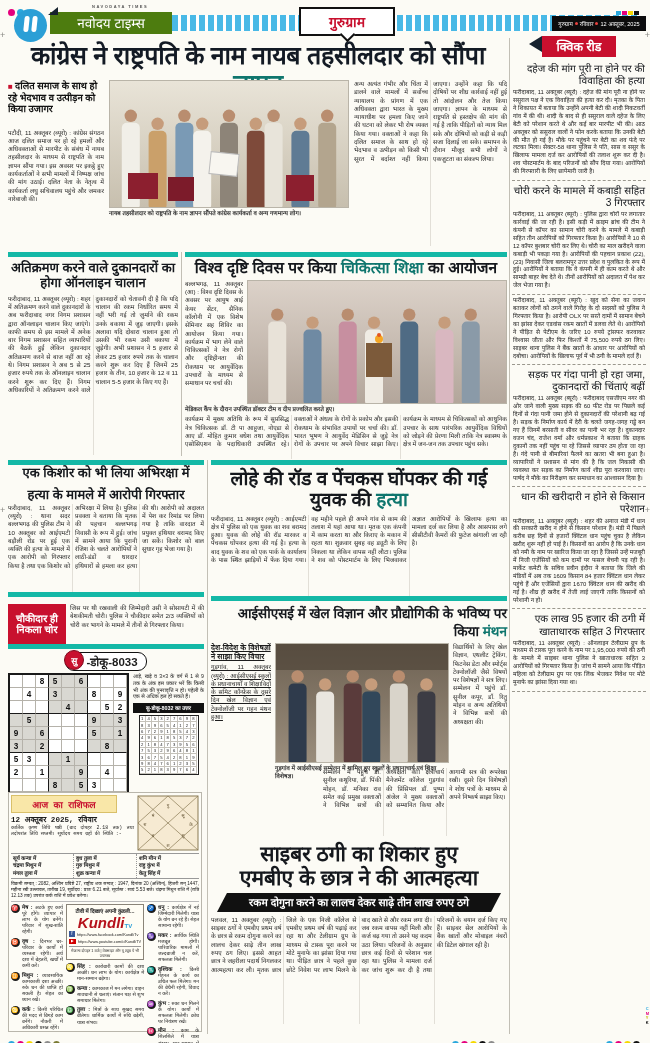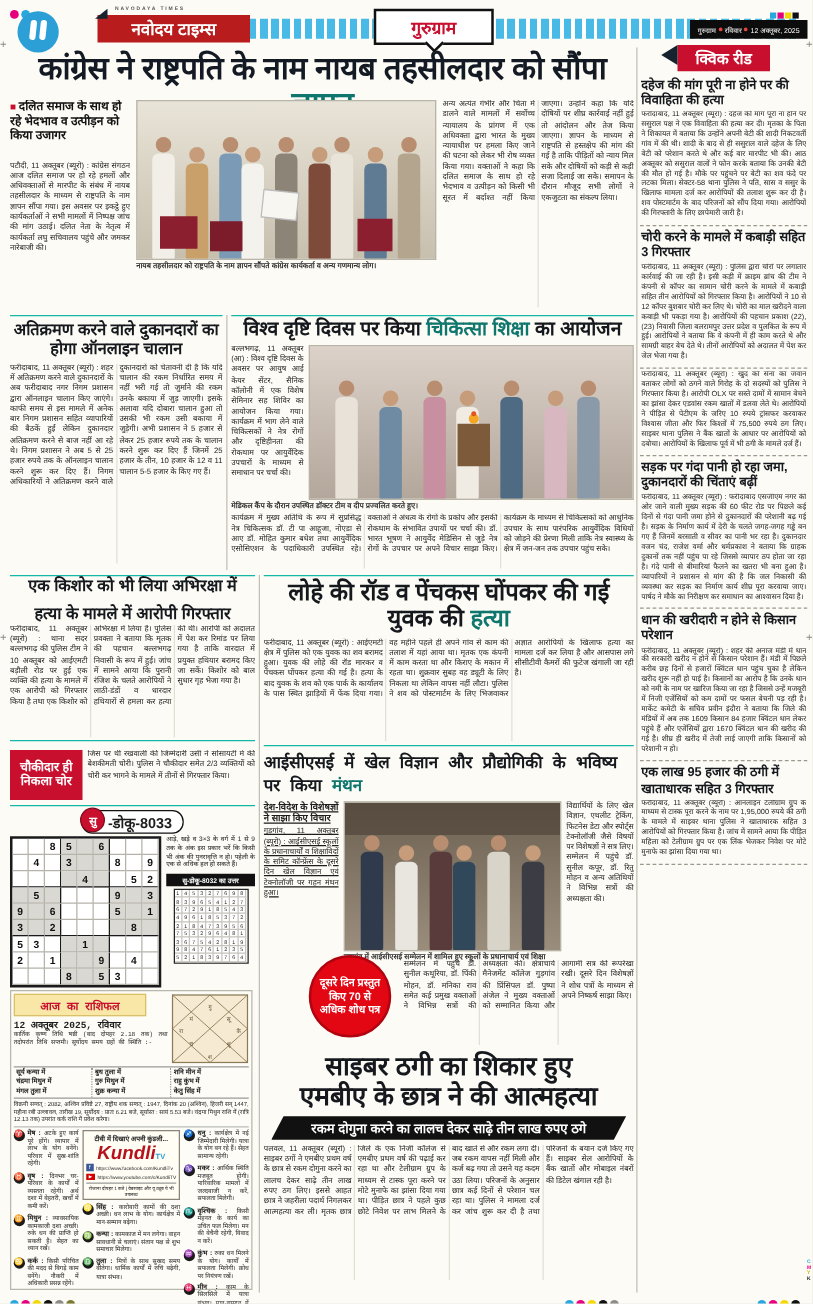--- a/index.html
+++ b/index.html
@@ -5,31 +5,31 @@
   html,body{margin:0;padding:0;background:#e9e7e0;}
   .page{position:relative;width:650px;height:1043px;margin:0 auto;background:#fcfbf5;
         font-family:"Liberation Sans",sans-serif;color:#1d1d1d;overflow:hidden;}
   .abs{position:absolute;}
   h1,h2,h3,p{margin:0;padding:0;}
   .bt{font-size:6.2px;line-height:1.34;text-align:justify;color:#222;overflow:hidden;}
   .cols2{column-count:2;column-gap:5px;column-rule:1px solid #e2dfd7;}
   .cols3{column-count:3;column-gap:5px;column-rule:1px solid #e2dfd7;}
   .cols4{column-count:4;column-gap:5px;column-rule:1px solid #e2dfd7;}
   .acc{color:#0f766e;}
-  .sep-top{border-top:1px solid #14b8a6;}
+  .sep-top{border-top:5px solid #14b8a6;}
   .vline{position:absolute;width:1px;background:#c2bfb5;}
   
   .logo-circle{position:absolute;left:14px;top:9px;width:33px;height:33px;border-radius:50%;
     background:#2b9fd6;}
   .logo-circle i{position:absolute;top:7px;width:5px;height:16px;background:#fff;border-radius:3px;}
   .logo-circle i:first-child{left:10px;transform:rotate(6deg);}
   .logo-circle i:last-child{left:18px;transform:rotate(6deg);}
   .brand-en{position:absolute;left:92px;top:4px;font-size:4px;letter-spacing:1.5px;color:#555;font-weight:bold;}
-  .brand-box{position:absolute;left:50px;top:12px;width:122px;height:22px;background:#b91c1c;color:#fff;
-    font-weight:bold;font-size:13.5px;display:flex;align-items:center;justify-content:center;margin-left:28px;}
+  .brand-box{position:absolute;left:50px;top:12px;width:122px;height:22px;background:#4d7c0f;color:#fff;
+    font-weight:normal;font-size:13.5px;display:flex;align-items:center;justify-content:center;}
   .brand-box::before{content:"";position:absolute;left:-2px;top:-5px;border-bottom:8px solid #16222e;
     border-left:10px solid transparent;}
   .stripes{position:absolute;left:172px;top:15px;width:468px;height:16px;
     background:repeating-linear-gradient(90deg,#49b9e6 0 6px,#fff 6px 9px);}
   .edition-badge{position:absolute;left:299px;top:7px;width:92px;height:25px;background:#fff;
     border:2px solid #111;color:#c8102e;font-weight:bold;font-size:14px;display:flex;align-items:center;
     justify-content:center;z-index:3;}
   .badge-tail{position:absolute;left:50%;bottom:-6px;width:9px;height:9px;margin-left:-5px;background:#fff;
     border-right:2px solid #111;border-bottom:2px solid #111;transform:rotate(45deg);}
   .dateline{position:absolute;left:552px;top:16px;width:94px;height:15px;background:#0c0c0c;color:#fff;
@@ -100,21 +100,21 @@
   .ribbon{background:#111;color:#fff;font-weight:800;font-size:10.5px;text-align:center;padding:2.5px 0;
     clip-path:polygon(3.5% 0,100% 0,96.5% 100%,0 100%);}
   
   .qr{position:absolute;left:512px;top:36px;width:134px;height:998px;overflow:hidden;}
   .qr-headwrap{position:relative;display:flex;justify-content:center;margin-bottom:2px;}
   .qr-head{position:relative;background:#c8102e;color:#fff;font-weight:800;font-size:12.5px;
     padding:2px 14px;}
   .qr-head::before{content:"";position:absolute;left:-13px;top:0px;border-top:8px solid transparent;
     border-bottom:8px solid transparent;border-right:13px solid #16222e;}
   .qr article{border-bottom:1px dashed #9b988e;padding:2px 1px 4px;}
-  .qr h3{font-size:10.2px;font-weight:700;text-align:left;line-height:1.18;margin:2px 0 2px;color:#15181d;}
+  .qr h3{font-size:10.2px;font-weight:400;text-align:right;line-height:1.18;margin:2px 0 2px;color:#15181d;}
   .qr .bt{font-size:5.9px;}
   
   .dot{display:inline-block;width:7px;height:7px;border-radius:50%;margin-right:2px;}
   .sqm{display:inline-block;width:5px;height:5px;margin-right:1px;}
   .plus{position:absolute;color:#8a8a85;font-size:9px;}
   .cmyk{position:absolute;right:1px;bottom:18px;display:flex;flex-direction:column;font-size:4px;font-weight:bold;line-height:1.1;}
 </style>
 </head>
 <body>
 
@@ -533,21 +533,21 @@
           </div>
           <div class="z-item">
             <div class="z-ic">♓</div>
             <div class="z-tx"><span class="z-nm">मीन : </span>काम के सिलसिले में यात्रा संभव। मान-सम्मान में वृद्धि होगी। कामकाज की चिंता रहेगी।</div>
           </div>
         </div>
       </div>
   </section>
 
   <section class="abs sep-top" style="left:211px;top:596px;width:296px;height:170px;">
-    <h2 style="font-size:13.5px;font-weight:800;text-align:left;padding:3px 0 3px;color:#15181d;font-family:Liberation Mono, monospace;"><span>आईसीएसई में खेल विज्ञान और प्रौद्योगिकी के भविष्य पर किया</span> <span class="acc">मंथन</span></h2>
+    <h2 style="font-size:13.5px;font-weight:800;text-align:right;padding:3px 0 3px;color:#15181d;"><span>आईसीएसई में खेल विज्ञान और प्रौद्योगिकी के भविष्य पर किया</span> <span class="acc">मंथन</span></h2>
     <div style="display:flex;gap:4px;">
       <div style="flex:0 0 60px;text-decoration:underline;">
         <p style="font-size:7.6px;font-weight:bold;line-height:1.2;margin-bottom:2px;">देश-विदेश के विशेषज्ञों ने साझा किए विचार</p>
         <p class="bt" style="height:96px;">गुड़गांव, 11 अक्तूबर (ब्यूरो) : आईसीएसई स्कूलों के प्रधानाचार्यों व शिक्षाविदों के समिट कॉन्फ्रेंस के दूसरे दिन खेल विज्ञान एवं टेक्नोलॉजी पर गहन मंथन हुआ।</p>
       </div>
       <div style="flex:0 0 172px;">
         <div class="photo" id="photo-icse" style="width:172px;height:118px;"><svg width="172" height="118" viewBox="0 0 172 118" preserveAspectRatio="none">
               <defs>
                 <linearGradient id="g172" x1="0" y1="0" x2="0" y2="1">
                   <stop offset="0" stop-color="#6d6152"></stop>
@@ -569,21 +569,20 @@
               <circle cx="150.42857142857144" cy="40.4" r="6.2" fill="#c69c7b"></circle>
               <rect x="0" y="0" width="172" height="26" fill="#4a4033" opacity="0.6"></rect>
             </svg></div>
         <p class="cap">गुड़गांव में आईसीएसई सम्मेलन में शामिल हुए स्कूलों के प्रधानाचार्य एवं शिक्षा विशेषज्ञ।</p>
       </div>
       <p class="bt" style="flex:1;height:130px;">विद्यार्थियों के लिए खेल विज्ञान, एथलीट ट्रेकिंग, फिटनेस डेटा और स्पोर्ट्स टेक्नोलॉजी जैसे विषयों पर विशेषज्ञों ने सत्र लिए। सम्मेलन में पहुंचे डॉ. सुनील कपूर, डॉ. रितु मोहन व अन्य अतिथियों ने विभिन्न सत्रों की अध्यक्षता की।</p>
     </div>
   </section>
 
   <section class="abs" style="left:211px;top:768px;width:296px;height:70px;">
-    <div class="badge-circle" style="left:36px;top:-4px;">दूसरे दिन प्रस्तुत किए 70 से अधिक शोध पत्र</div>
     <div class="bt cols3" style="height:68px;padding-left:112px;">सम्मेलन में पहुंचे डॉ. सुनील कथूरिया, डॉ. पिंकी मोहन, डॉ. मनिका राव समेत कई प्रमुख वक्ताओं ने विभिन्न सत्रों की अध्यक्षता की। क्षेत्राचार्य मैनेजमेंट कॉलेज गुड़गांव की प्रिंसिपल डॉ. पुष्पा अंजेल ने मुख्य वक्ताओं को सम्मानित किया और आगामी सत्र की रूपरेखा रखी। दूसरे दिन विशेषज्ञों ने शोध पत्रों के माध्यम से अपने निष्कर्ष साझा किए।</div>
   </section>
 
   <section class="abs" style="left:211px;top:842px;width:296px;height:192px;">
     <h2 class="h-xxl">साइबर ठगी का शिकार हुए</h2>
     <h2 class="h-xxl">एमबीए के छात्र ने की आत्महत्या</h2>
     <div class="ribbon" style="margin:3px 6px 4px;">रकम दोगुना करने का लालच देकर साढ़े तीन लाख रुपए ठगे</div>
     <div class="bt cols4" style="height:108px;">पलवल, 11 अक्तूबर (ब्यूरो) : साइबर ठगों ने एमबीए प्रथम वर्ष के छात्र से रकम दोगुना करने का लालच देकर साढ़े तीन लाख रुपए ठग लिए। इससे आहत छात्र ने जहरीला पदार्थ निगलकर आत्महत्या कर ली। मृतक छात्र जिले के एक निजी कॉलेज से एमबीए प्रथम वर्ष की पढ़ाई कर रहा था और टेलीग्राम ग्रुप के माध्यम से टास्क पूरा करने पर मोटे मुनाफे का झांसा दिया गया था। पीड़ित छात्र ने पहले कुछ छोटे निवेश पर लाभ मिलने के बाद खाते से और रकम लगा दी। जब रकम वापस नहीं मिली और कर्ज बढ़ गया तो उसने यह कदम उठा लिया। परिजनों के अनुसार छात्र कई दिनों से परेशान चल रहा था। पुलिस ने मामला दर्ज कर जांच शुरू कर दी है तथा परिजनों के बयान दर्ज किए गए हैं। साइबर सेल आरोपियों के बैंक खातों और मोबाइल नंबरों की डिटेल खंगाल रही है।</div>
   </section>
 

